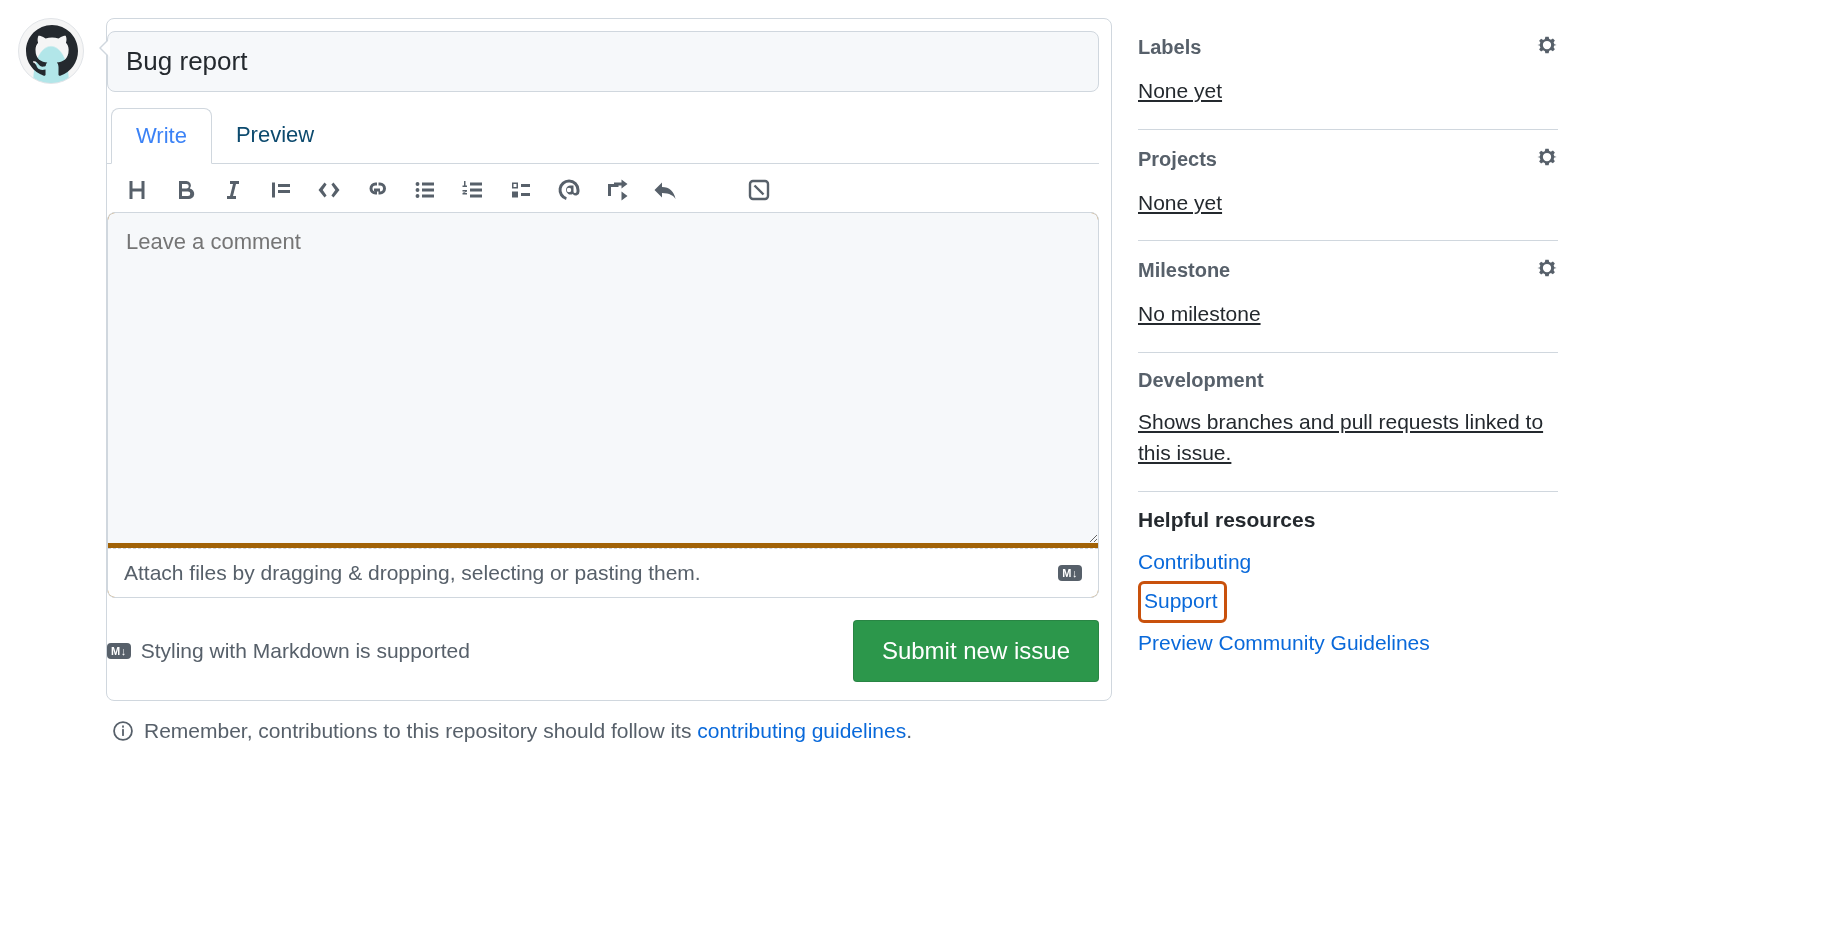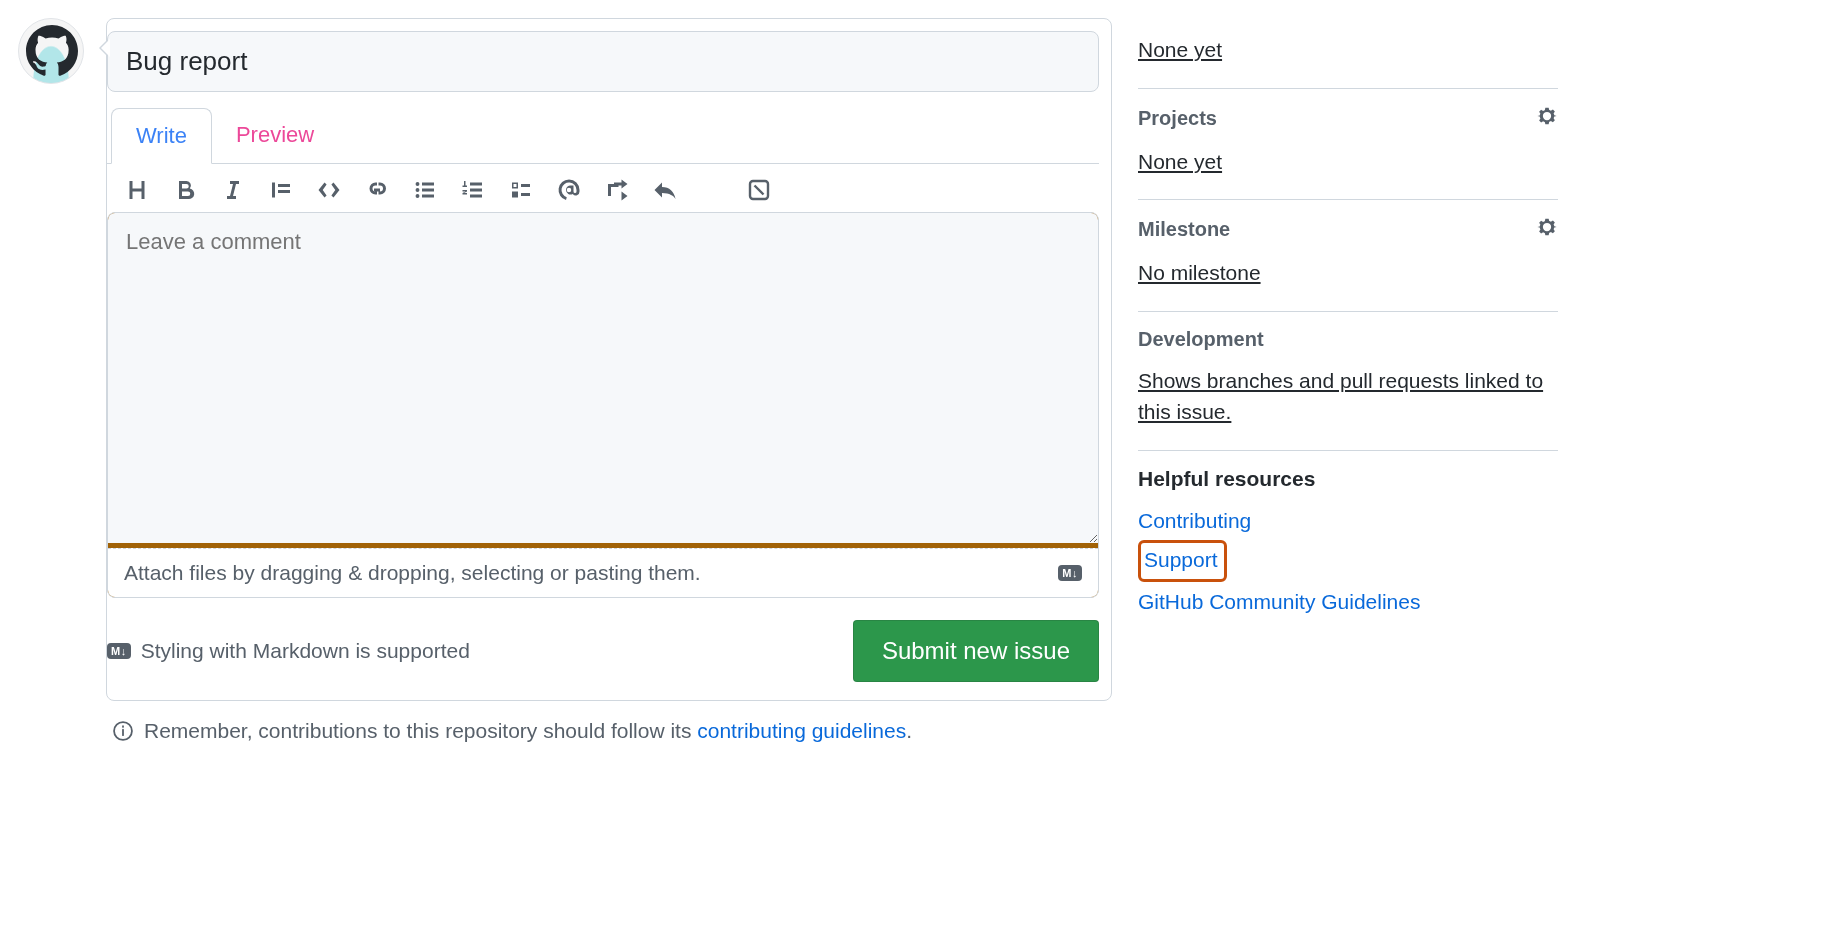--- a/index.html
+++ b/index.html
@@ -52,21 +52,21 @@
   padding: 14px 18px;
   background: #f6f8fa;
   border: 1px solid #d0d7de;
   border-radius: 8px;
   color: #24292e;
 }
 .tabs { display: flex; margin-top: 16px; margin-left: 4px; }
 .tab {
   padding: 14px 24px;
   font-size: 22px;
-  color: #ec4899;
+  color: #0c4a6e;
   cursor: pointer;
 }
 .tab.selected {
   color: #3b82f6;
   border: 1px solid #d0d7de;
   border-bottom-color: #fff;
   border-top-left-radius: 8px;
   border-top-right-radius: 8px;
   background: #fff;
   position: relative;
@@ -305,20 +305,26 @@
         </svg>
       <span>
         <span>Remember, contributions to this repository should follow its </span><a href="#">contributing guidelines</a><span>.</span>
       </span>
     </div>
   </div>
 
   <div class="sidebar-col">
 
     <div class="sb-section">
+      <div class="sb-head">
+        <span>Labels</span>
+        <span class="gear"><svg width="22" height="22" viewBox="0 0 16 16" fill="currentColor">
+              <path d="M8 5a3 3 0 100 6 3 3 0 000-6zm7 3l-1.7.4a5.6 5.6 0 01-.5 1.2l.9 1.5-1.4 1.4-1.5-.9a5.6 5.6 0 01-1.2.5L9.2 14H6.8l-.4-1.7a5.6 5.6 0 01-1.2-.5l-1.5.9-1.4-1.4.9-1.5A5.6 5.6 0 012.7 8.4L1 8l1.7-.4c.1-.4.3-.8.5-1.2l-.9-1.5 1.4-1.4 1.5.9c.4-.2.8-.4 1.2-.5L6.8 2h2.4l.4 1.7c.4.1.8.3 1.2.5l1.5-.9 1.4 1.4-.9 1.5c.2.4.4.8.5 1.2z"></path>
+            </svg></span>
+      </div>
       <div class="sb-body">None yet</div>
     </div>
 
     <div class="sb-section">
       <div class="sb-head">
         <span>Projects</span>
         <span class="gear"><svg width="22" height="22" viewBox="0 0 16 16" fill="currentColor">
               <path d="M8 5a3 3 0 100 6 3 3 0 000-6zm7 3l-1.7.4a5.6 5.6 0 01-.5 1.2l.9 1.5-1.4 1.4-1.5-.9a5.6 5.6 0 01-1.2.5L9.2 14H6.8l-.4-1.7a5.6 5.6 0 01-1.2-.5l-1.5.9-1.4-1.4.9-1.5A5.6 5.6 0 012.7 8.4L1 8l1.7-.4c.1-.4.3-.8.5-1.2l-.9-1.5 1.4-1.4 1.5.9c.4-.2.8-.4 1.2-.5L6.8 2h2.4l.4 1.7c.4.1.8.3 1.2.5l1.5-.9 1.4 1.4-.9 1.5c.2.4.4.8.5 1.2z"></path>
             </svg></span>
       </div>
@@ -342,18 +348,18 @@
       <div class="sb-body">Shows branches and pull requests linked to this issue.</div>
     </div>
 
     <div class="sb-section">
       <div class="sb-title-strong">Helpful resources</div>
       <div class="links">
         <a href="#">Contributing</a>
         <span class="support-hl">
           <a href="#">Support</a>
         </span>
-        <a href="#">GitHub Community Guidelines</a>
+        <a href="#">Preview Community Guidelines</a>
       </div>
     </div>
 
   </div>
 </div>
 
 </body></html>

